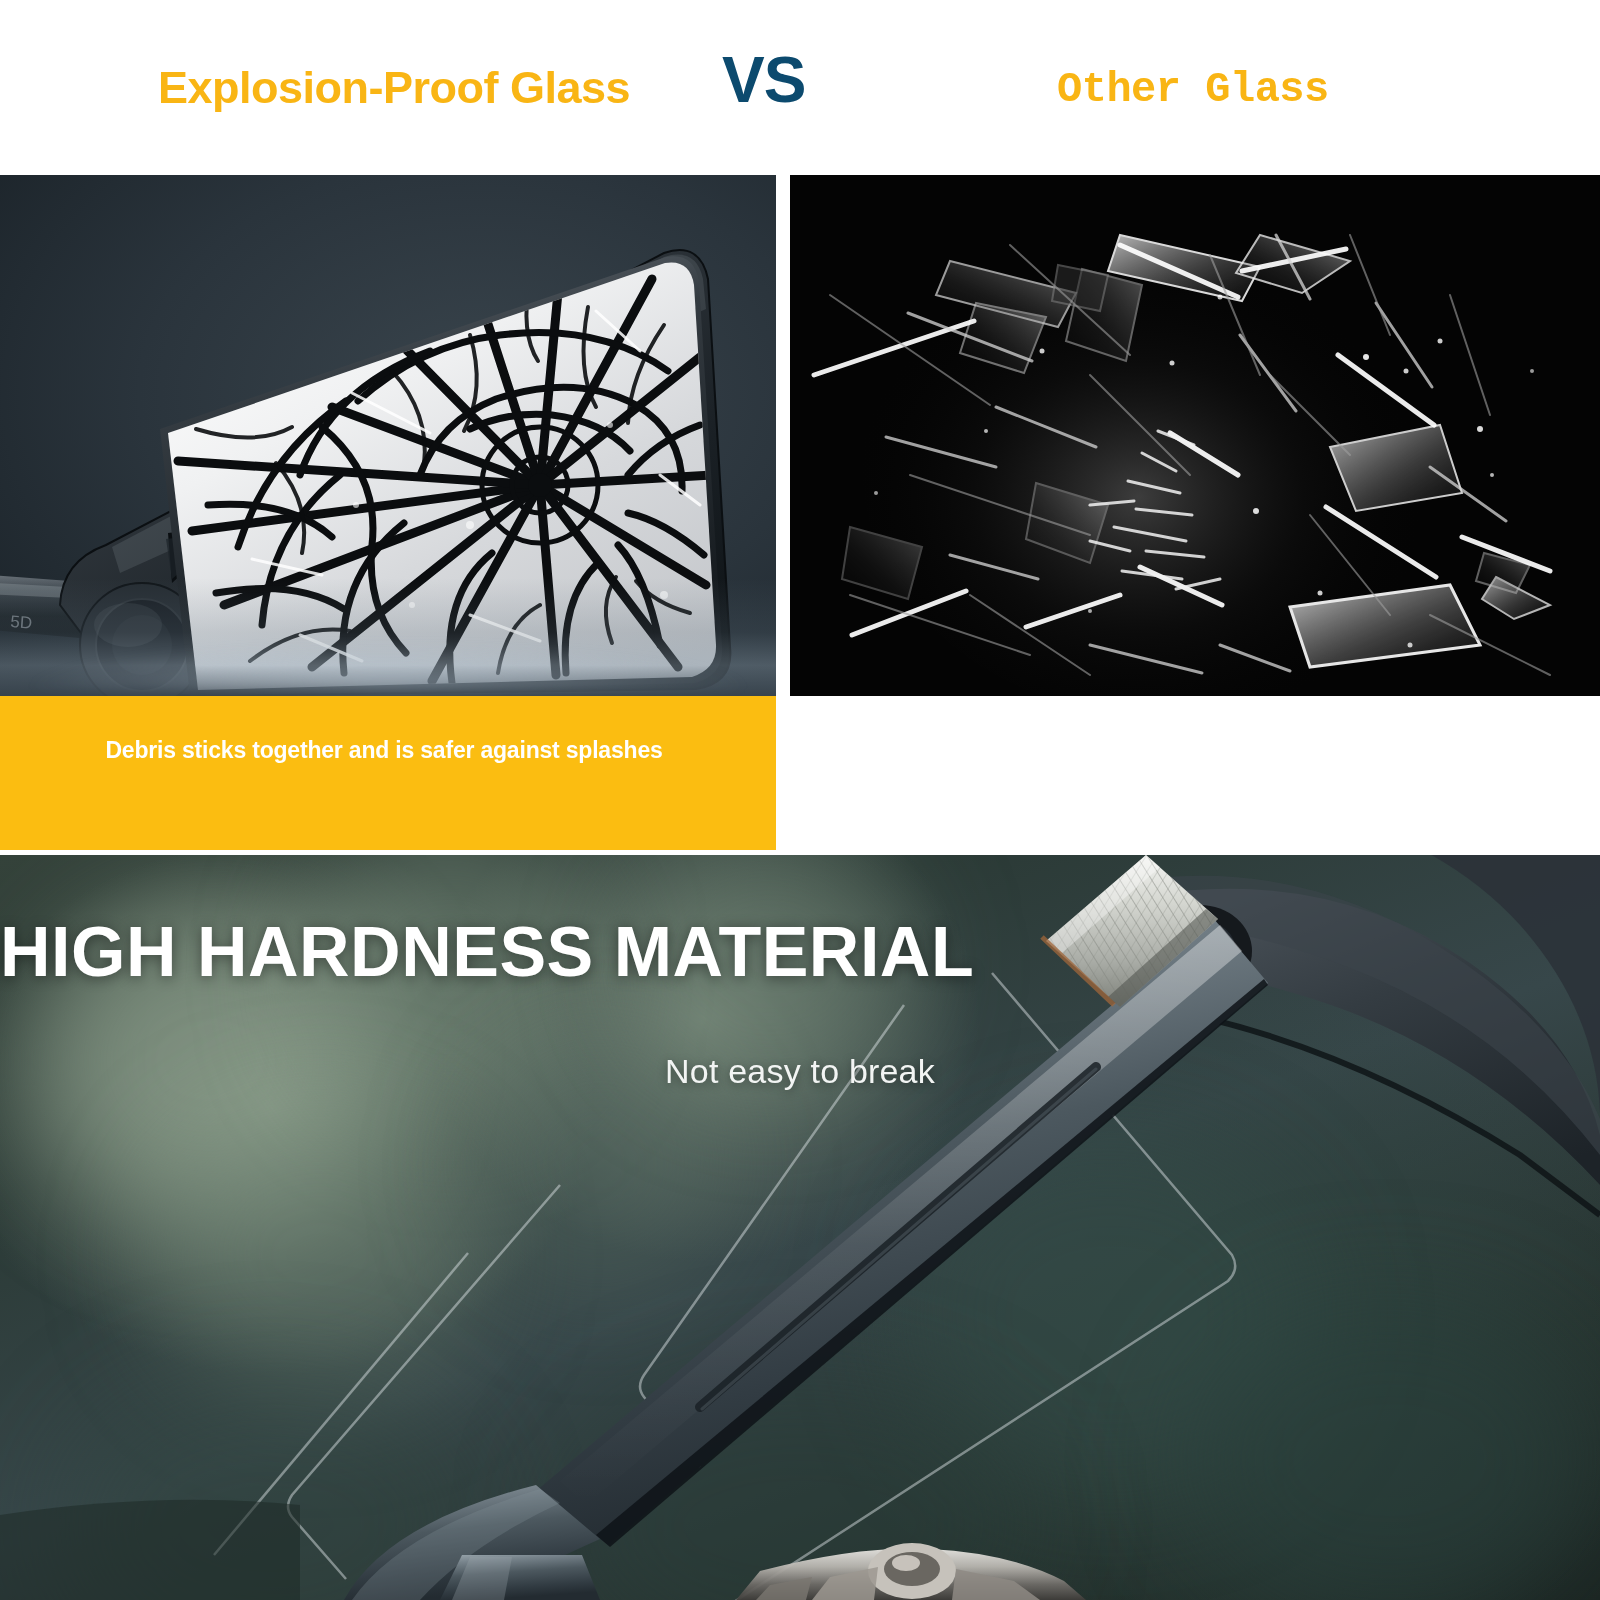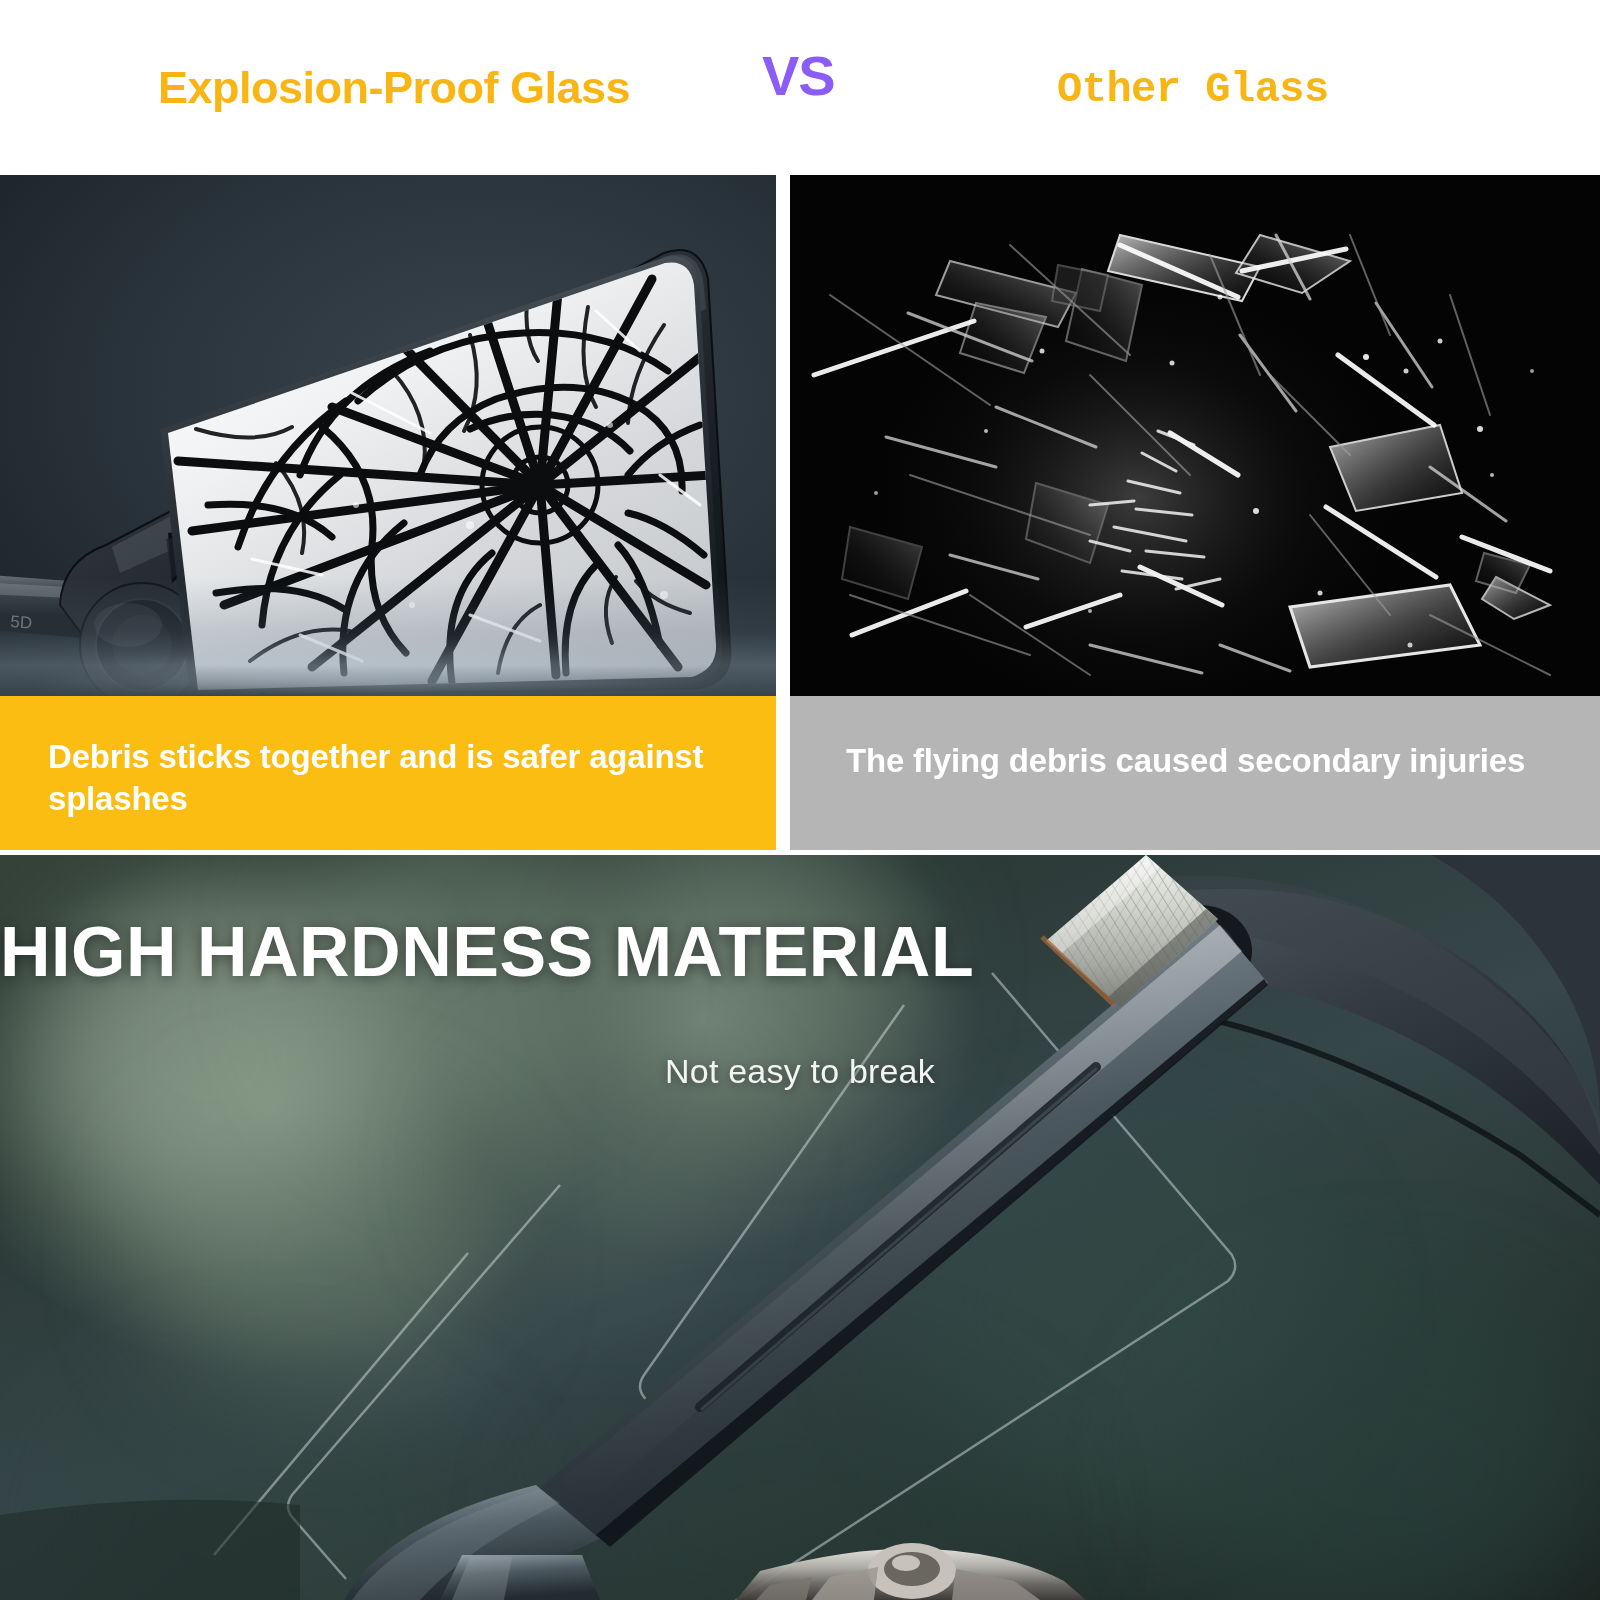--- a/index.html
+++ b/index.html
@@ -16,22 +16,22 @@
     position:absolute; left:0; top:0; width:1600px; height:175px;
     background:#ffffff;
   }
   .hdr-left{
     position:absolute; left:158px; top:62px; width:500px;
     font-size:45px; font-weight:bold; letter-spacing:-0.5px;
     color:#F9B514; white-space:nowrap;
   }
   .hdr-vs{
     position:absolute; left:722px; top:48px;
-    font-size:56px; font-weight:bold; letter-spacing:-1px;
-    color:#8b5cf6; line-height:1;margin-left:40px;
+    font-size:64px; font-weight:bold; letter-spacing:-1px;
+    color:#0c4a6e; line-height:1;
   }
   .hdr-right{
     position:absolute; left:1057px; top:66px;
     font-size:42px; font-weight:bold; letter-spacing:-0.5px;
     color:#F9B514; white-space:nowrap;font-family:Liberation Mono, monospace;
   }
 
   
   .cmp{ position:absolute; left:0; top:175px; width:1600px; height:675px; }
 
@@ -71,21 +71,21 @@
   .hl-bar.b{ left:232px; top:44px; width:580px; }
 
   
   .cap{
     position:absolute; left:0; bottom:0; width:100%; height:154px;
   }
   .cap.yellow{ background:#FBBD11; }
   .cap.grey{ background:#B5B5B5; }
   .cap-txt{
     position:absolute; color:#ffffff; font-weight:bold;
-    font-size:33px; line-height:1.28; letter-spacing:-0.2px;
+    font-size:23px; line-height:1.28; letter-spacing:-0.2px;text-align:center;
   }
   .cap.yellow .cap-txt{ left:48px; top:40px; width:672px; }
   .cap.grey  .cap-txt{ left:56px; top:44px; width:720px; }
 
   
   .hero{
     position:absolute; left:0; top:855px; width:1600px; height:745px;
     overflow:hidden;
     background:
       radial-gradient(ellipse 520px 430px at 17% 34%, #7d8f7e 0%, rgba(90,106,92,0.0) 62%),
@@ -390,23 +390,20 @@
             <circle cx="530" cy="418" r="2.5" opacity="0.8"></circle>
             <circle cx="86" cy="318" r="2" opacity="0.6"></circle>
             <circle cx="742" cy="196" r="2" opacity="0.6"></circle>
             <circle cx="430" cy="122" r="2.5" opacity="0.75"></circle>
             <circle cx="300" cy="436" r="2" opacity="0.65"></circle>
             <circle cx="620" cy="470" r="2.5" opacity="0.75"></circle>
           </g>
         </svg>
       </div>
 
-      <div class="cap grey">
-        <div class="cap-txt">The flying debris caused secondary injuries</div>
-      </div>
     </div>
   </div>
 
   <div class="hero">
 
     <div class="hero-blur">
       <div class="blob" style="left:30px;  top:40px;  width:360px; height:330px; background:rgba(150,168,148,0.55);"></div>
       <div class="blob" style="left:300px; top:-30px; width:300px; height:300px; background:rgba(128,148,130,0.5);"></div>
       <div class="blob" style="left:150px; top:250px; width:340px; height:300px; background:rgba(108,128,112,0.45);"></div>
       <div class="blob" style="left:470px; top:180px; width:260px; height:260px; background:rgba(96,116,104,0.4);"></div>

